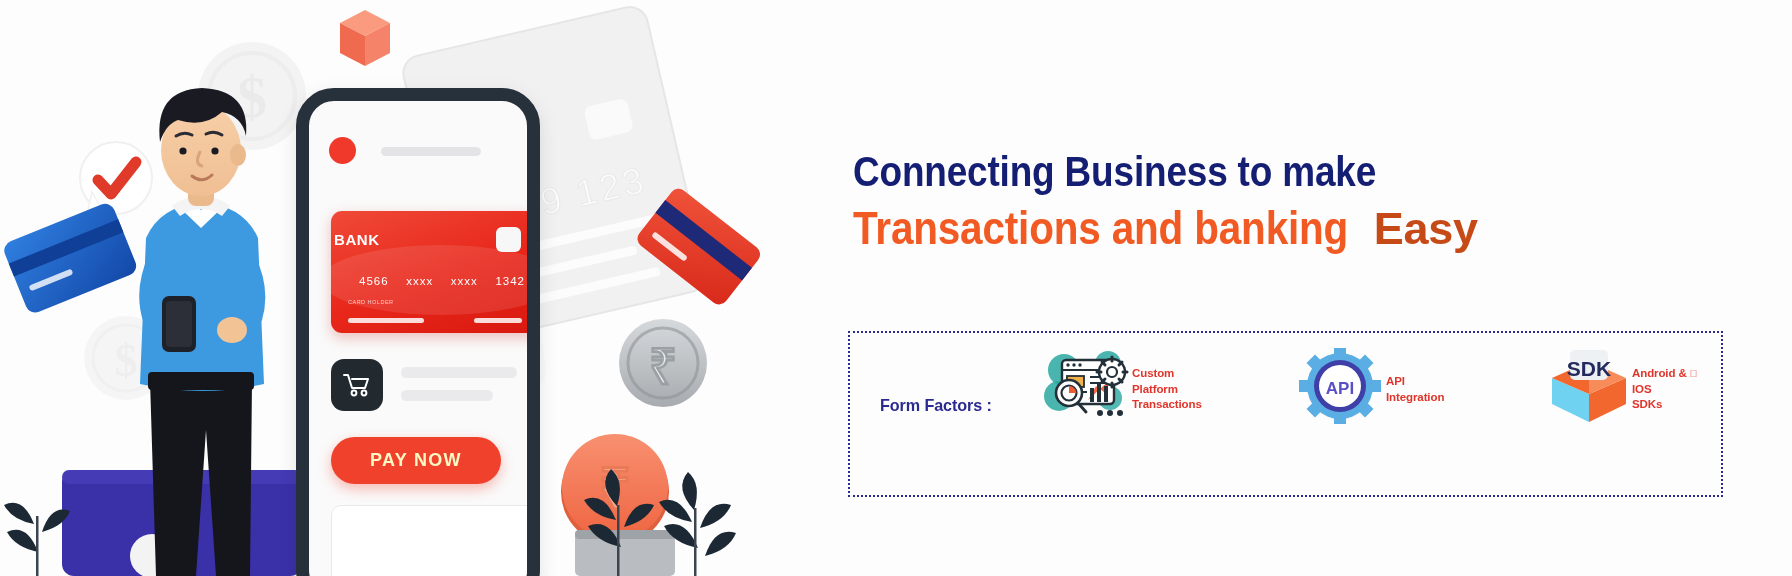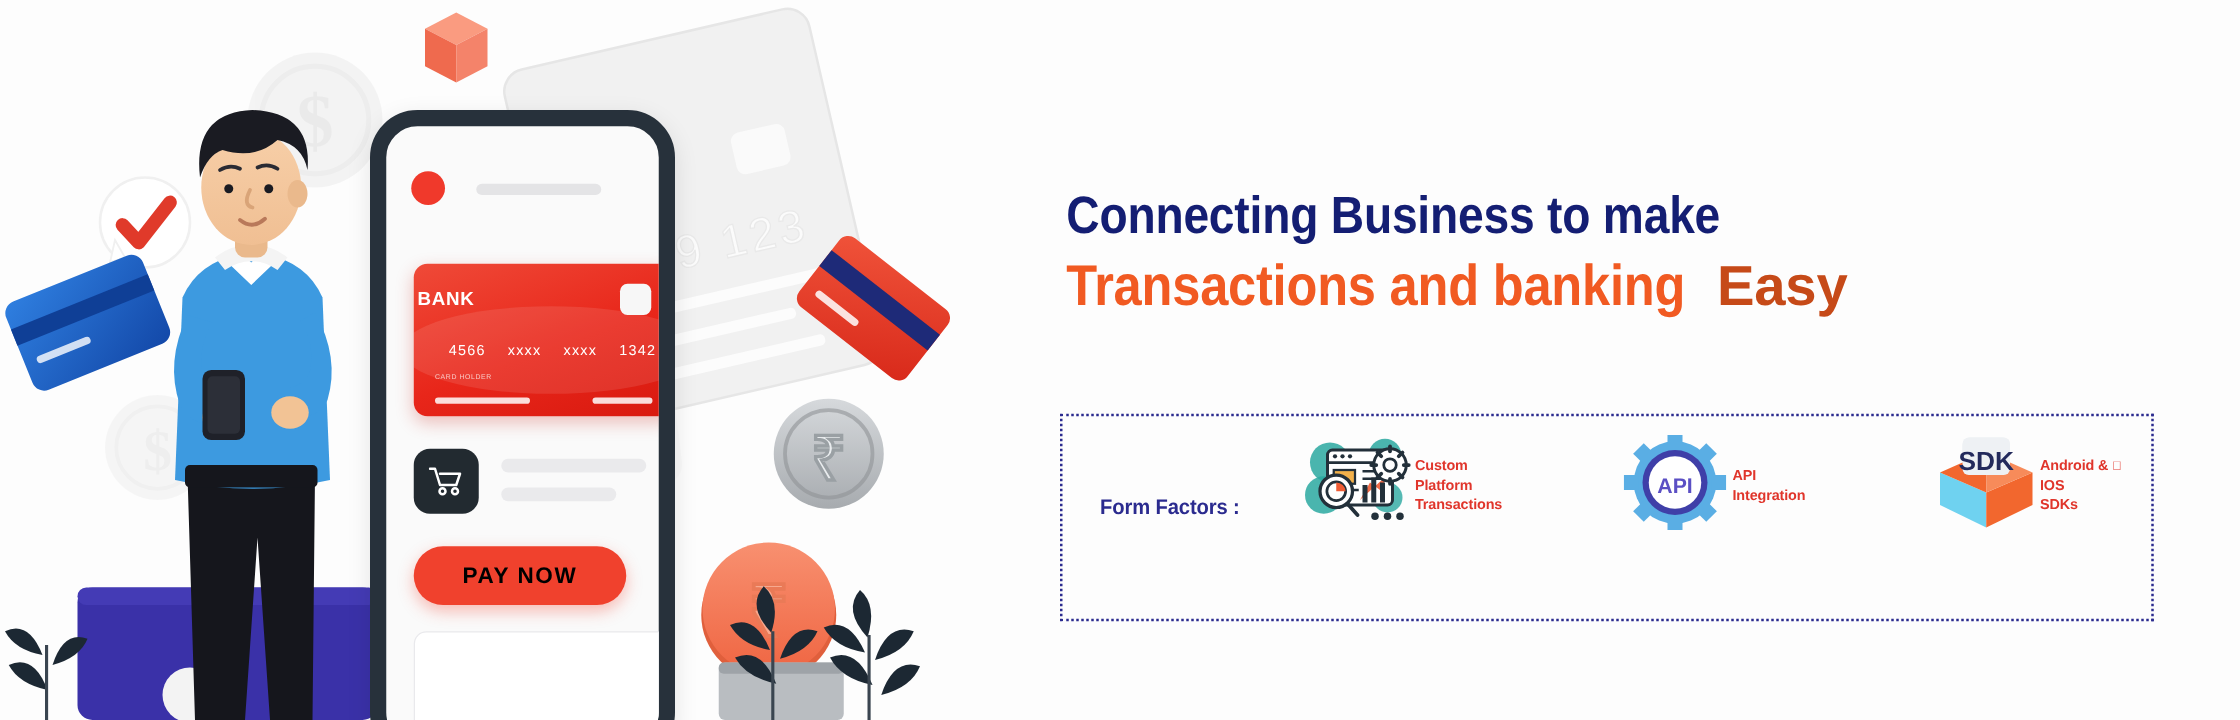--- a/index.html
+++ b/index.html
@@ -97,21 +97,21 @@
     border-radius:6px; background:#eaeaec;
   }
   .listline2 {
     position:absolute; left:92px; top:289px; width:92px; height:11px;
     border-radius:6px; background:#eaeaec;
   }
   .paynow {
     position:absolute; left:22px; top:336px;
     width:170px; height:47px; border-radius:24px;
     background:#f0412d;
-    color:#000000; font-size:18px; font-weight:bold; letter-spacing:1.3px;
+    color:#fef9c3; font-size:18px; font-weight:bold; letter-spacing:1.3px;
     display:flex; align-items:center; justify-content:center;
     box-shadow: 0 5px 13px rgba(240,65,45,.35);
   }
   .phone-bottomcard {
     position:absolute; left:22px; top:404px;
     width:208px; height:80px; border-radius:10px;
     background:#fff; border:1.5px solid #e9e9ec;
   }
 
   

